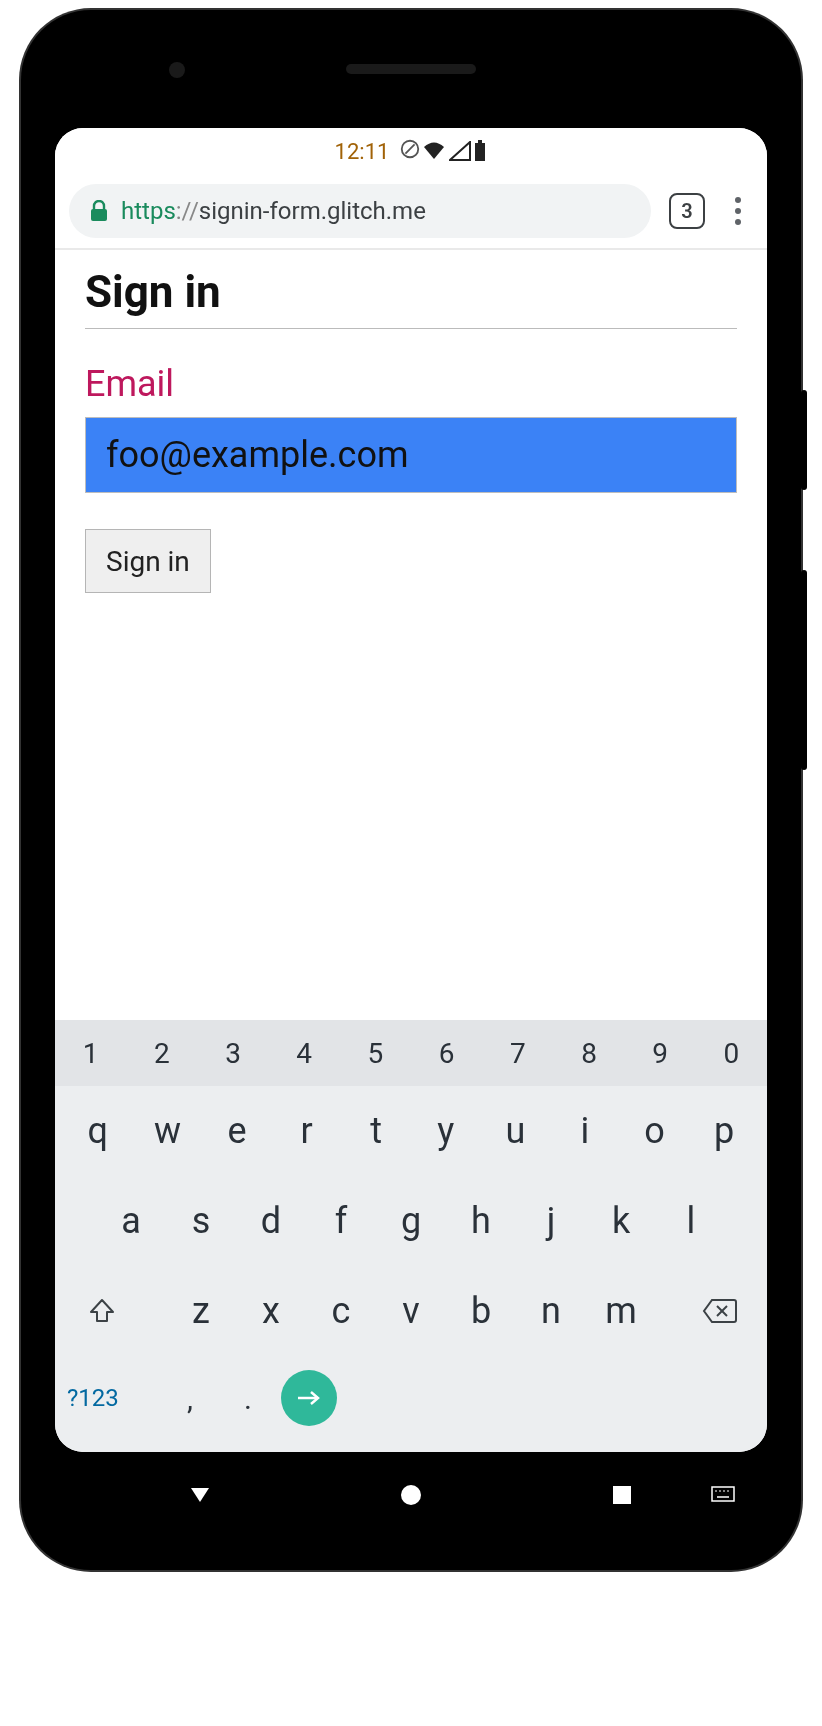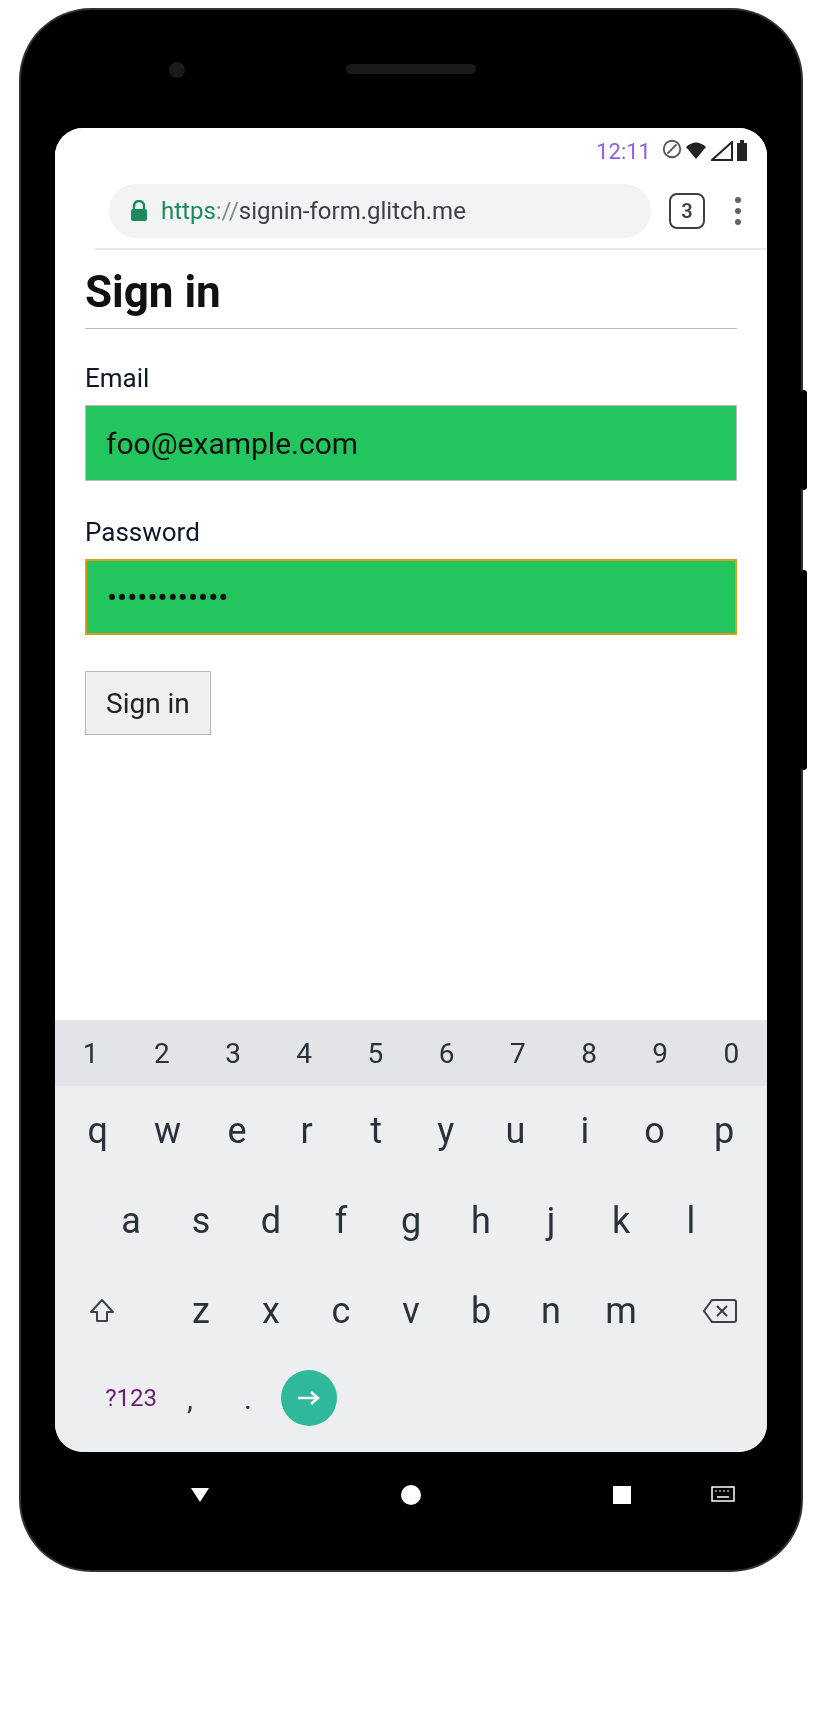--- a/index.html
+++ b/index.html
@@ -58,39 +58,38 @@
     border-radius: 28px;
     overflow: hidden;
     display: flex;
     flex-direction: column;
   }
   
   .status-bar {
     height: 46px;
     display: flex;
     align-items: center;
-    justify-content: flex-end;
+    justify-content: center;
     padding: 0 18px;
     font-size: 22px;
-    color: #8b5cf6;
+    color: #a16207;
     background: #fff;
   }
   .status-left { display: flex; align-items: center; gap: 10px; }
   .status-right { display: flex; align-items: center; gap: 2px; }
   .status-right svg { display: block; }
   
   .browser-bar {
     height: 76px;
     display: flex;
     align-items: center;
     padding: 0 14px;
     gap: 18px;
     background: #fff;
     border-bottom: 2px solid #e9e9e9;
-    margin-left: 40px;
   }
   .omnibox {
     flex: 1;
     height: 54px;
     background: #f1f3f4;
     border-radius: 27px;
     display: flex;
     align-items: center;
     padding: 0 20px;
     font-size: 24px;
@@ -133,31 +132,31 @@
   .page h1 {
     font-size: 44px;
     font-weight: 700;
     color: #111;
     padding-bottom: 10px;
     border-bottom: 1.5px solid #bbb;
     margin-bottom: 34px;
   }
   .field { margin-bottom: 36px; }
   .field-label {
-    font-size: 26px;
-    color: #0f172a;
+    font-size: 36px;
+    color: #be185d;
     display: block;
     margin-bottom: 12px;
   }
   .text-input {
     width: 100%;
     height: 76px;
     border: 1.5px solid #bdbdbd;
-    background: #22c55e;
-    font-size: 30px;
+    background: #3b82f6;
+    font-size: 36px;
     padding: 0 20px;
     color: #111;
     font-family: inherit;
   }
   .text-input.focused {
     outline: none;
     border: 2px solid #df9a1a;
   }
   .submit-btn {
     height: 64px;
@@ -215,23 +214,23 @@
   .row3 .letters .k { flex:1; max-width:70px; display:flex;align-items:center;justify-content:center;font-size:36px;color:#2a3139;}
   .bottom-row {
     display:flex;
     align-items:center;
     height: 84px;
     padding: 0 12px;
     gap: 8px;
   }
   .sym-key {
     width: 90px;
-    text-align:right;
+    text-align:left;
     font-size: 24px;
-    color:#701a75;
+    color:#0369a1;
   }
   .punct-key {
     width: 50px;
     text-align:center;
     font-size: 30px;
     color:#2a3139;
   }
   .spacebar {
     flex:1;
     height: 52px;
@@ -340,24 +339,20 @@
       </div>
 
       <div class="page">
         <h1>Sign in</h1>
 
         <div class="field">
           <label class="field-label">Email</label>
           <input class="text-input" type="text" value="foo@example.com" style="">
         </div>
 
-        <div class="field">
-          <label class="field-label">Password</label>
-          <input class="text-input focused" type="text" value="••••••••••••" style="">
-        </div>
 
         <button class="submit-btn">Sign in</button>
       </div>
 
       <div class="keyboard">
         <div class="num-row">
           <div class="k">1</div>
           <div class="k">2</div>
           <div class="k">3</div>
           <div class="k">4</div>

